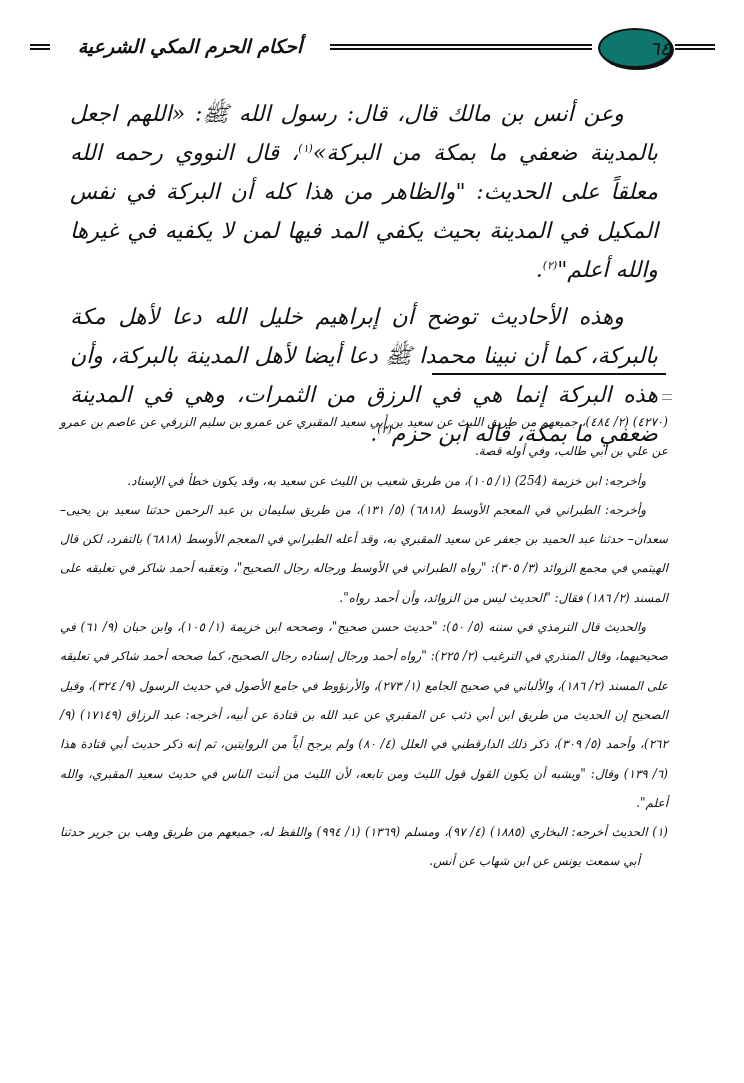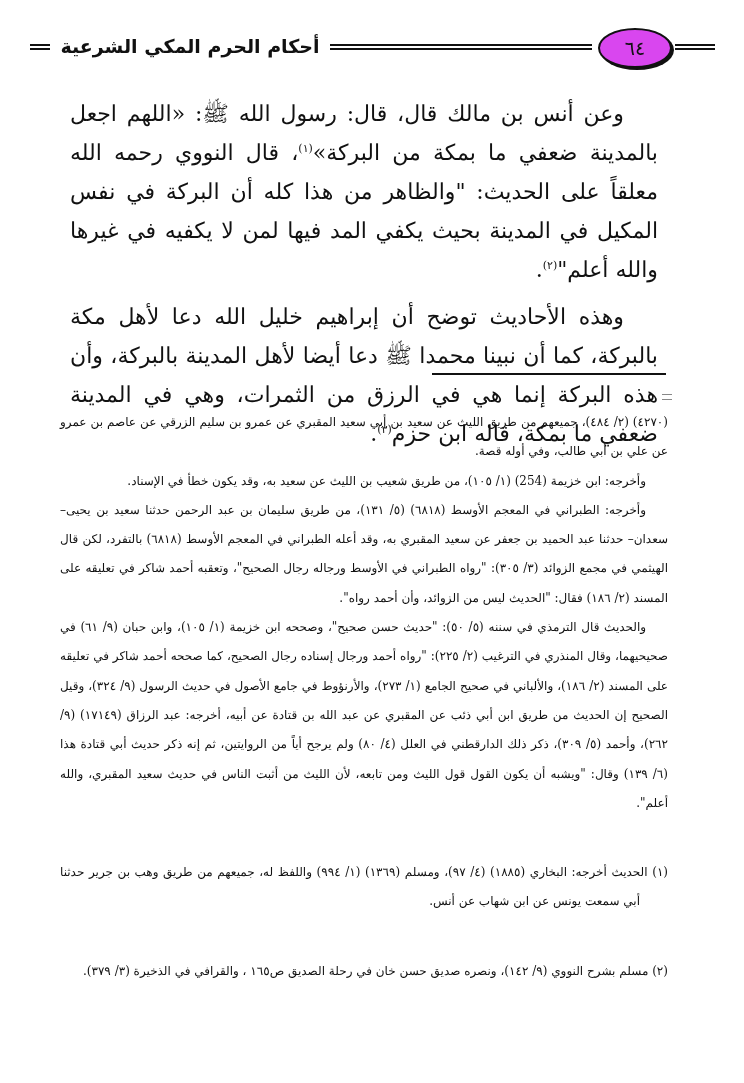--- a/index.html
+++ b/index.html
@@ -11,21 +11,21 @@
       width: 744px;
       height: 1083px;
       position: relative;
       overflow: hidden;
       color: #111111;
       font-family: "DejaVu Serif", "Liberation Serif", serif;
     }
     .page {
       position: absolute;
       left: 0; top: 0;
-      width: 744px; height: 854px;
+      width: 744px; height: 854px; font-style: italic;
     }
 
     
     .header {
       position: absolute;
       top: 22px;
       left: 30px;
       width: 690px;
       height: 50px;
     }
@@ -55,22 +55,22 @@
     .page-number-oval {
       position: absolute;
       left: 568px;
       top: 6px;
       width: 74px;
       height: 40px;
       border: 2px solid #111;
       border-radius: 50%;
       box-sizing: border-box;
       box-shadow: 2px 2px 0 #111;
-      background: #d946ef;
-      text-align: center;
+      background: #0f766e;
+      text-align: right;
       line-height: 36px;
       font-size: 19px;
       font-family: "DejaVu Sans", "Liberation Sans", sans-serif;
     }
 
     
     .body-text {
       position: absolute;
       top: 86px;
       left: 62px;
@@ -122,21 +122,20 @@
       font-size: 12px;
       line-height: 29.3px;
     }
     .footnotes p {
       margin: 0;
     }
     .footnotes p.indent { text-indent: 22px; }
     .footnotes p.numbered {
       padding-right: 28px;
       text-indent: -28px;
-      margin-top: 40px;
     }
   </style>
 </head>
 <body>
 
 <div class="page">
 
   <div class="header">
     <div class="hdr-rule left-end"></div>
     <div class="running-title">أحكام الحرم المكي الشرعية</div>
@@ -153,16 +152,15 @@
   <div class="fn-separator"></div>
   <div class="fn-continuation-mark"></div>
 
   <div class="footnotes">
     <p>(٤٢٧٠) (٢/ ٤٨٤)، جميعهم من طريق الليث عن سعيد بن أبي سعيد المقبري عن عمرو بن سليم الزرقي عن عاصم بن عمرو عن علي بن أبي طالب، وفي أوله قصة.</p>
     <p class="indent">وأخرجه: ابن خزيمة (254) (١/ ١٠٥)، من طريق شعيب بن الليث عن سعيد به، وقد يكون خطأ في الإسناد.</p>
     <p class="indent">وأخرجه: الطبراني في المعجم الأوسط (٦٨١٨) (٥/ ١٣١)، من طريق سليمان بن عبد الرحمن حدثنا سعيد بن يحيى– سعدان– حدثنا عبد الحميد بن جعفر عن سعيد المقبري به، وقد أعله الطبراني في المعجم الأوسط (٦٨١٨) بالتفرد، لكن قال الهيثمي في مجمع الزوائد (٣/ ٣٠٥): "رواه الطبراني في الأوسط ورجاله رجال الصحيح"، وتعقبه أحمد شاكر في تعليقه على المسند (٢/ ١٨٦) فقال: "الحديث ليس من الزوائد، وأن أحمد رواه".</p>
     <p class="indent">والحديث قال الترمذي في سننه (٥/ ٥٠): "حديث حسن صحيح"، وصححه ابن خزيمة (١/ ١٠٥)، وابن حبان (٩/ ٦١) في صحيحيهما، وقال المنذري في الترغيب (٢/ ٢٢٥): "رواه أحمد ورجال إسناده رجال الصحيح، كما صححه أحمد شاكر في تعليقه على المسند (٢/ ١٨٦)، والألباني في صحيح الجامع (١/ ٢٧٣)، والأرنؤوط في جامع الأصول في حديث الرسول (٩/ ٣٢٤)، وقيل الصحيح إن الحديث من طريق ابن أبي ذئب عن المقبري عن عبد الله بن قتادة عن أبيه، أخرجه: عبد الرزاق (١٧١٤٩) (٩/ ٢٦٢)، وأحمد (٥/ ٣٠٩)، ذكر ذلك الدارقطني في العلل (٤/ ٨٠) ولم يرجح أياً من الروايتين، ثم إنه ذكر حديث أبي قتادة هذا (٦/ ١٣٩) وقال: "ويشبه أن يكون القول قول الليث ومن تابعه، لأن الليث من أثبت الناس في حديث سعيد المقبري، والله أعلم".</p>
 
     <p class="numbered"><span>(١)</span> <span>الحديث أخرجه: البخاري (١٨٨٥) (٤/ ٩٧)، ومسلم (١٣٦٩) (١/ ٩٩٤) واللفظ له، جميعهم من طريق وهب بن جرير حدثنا أبي سمعت يونس عن ابن شهاب عن أنس.</span></p>
-    <p class="numbered"><span>(٢)</span> <span>مسلم بشرح النووي (٩/ ١٤٢)، ونصره صديق حسن خان في رحلة الصديق ص١٦٥ ، والقرافي في الذخيرة (٣/ ٣٧٩).</span></p>
   </div>
 
 </div>
 
 </body></html>

